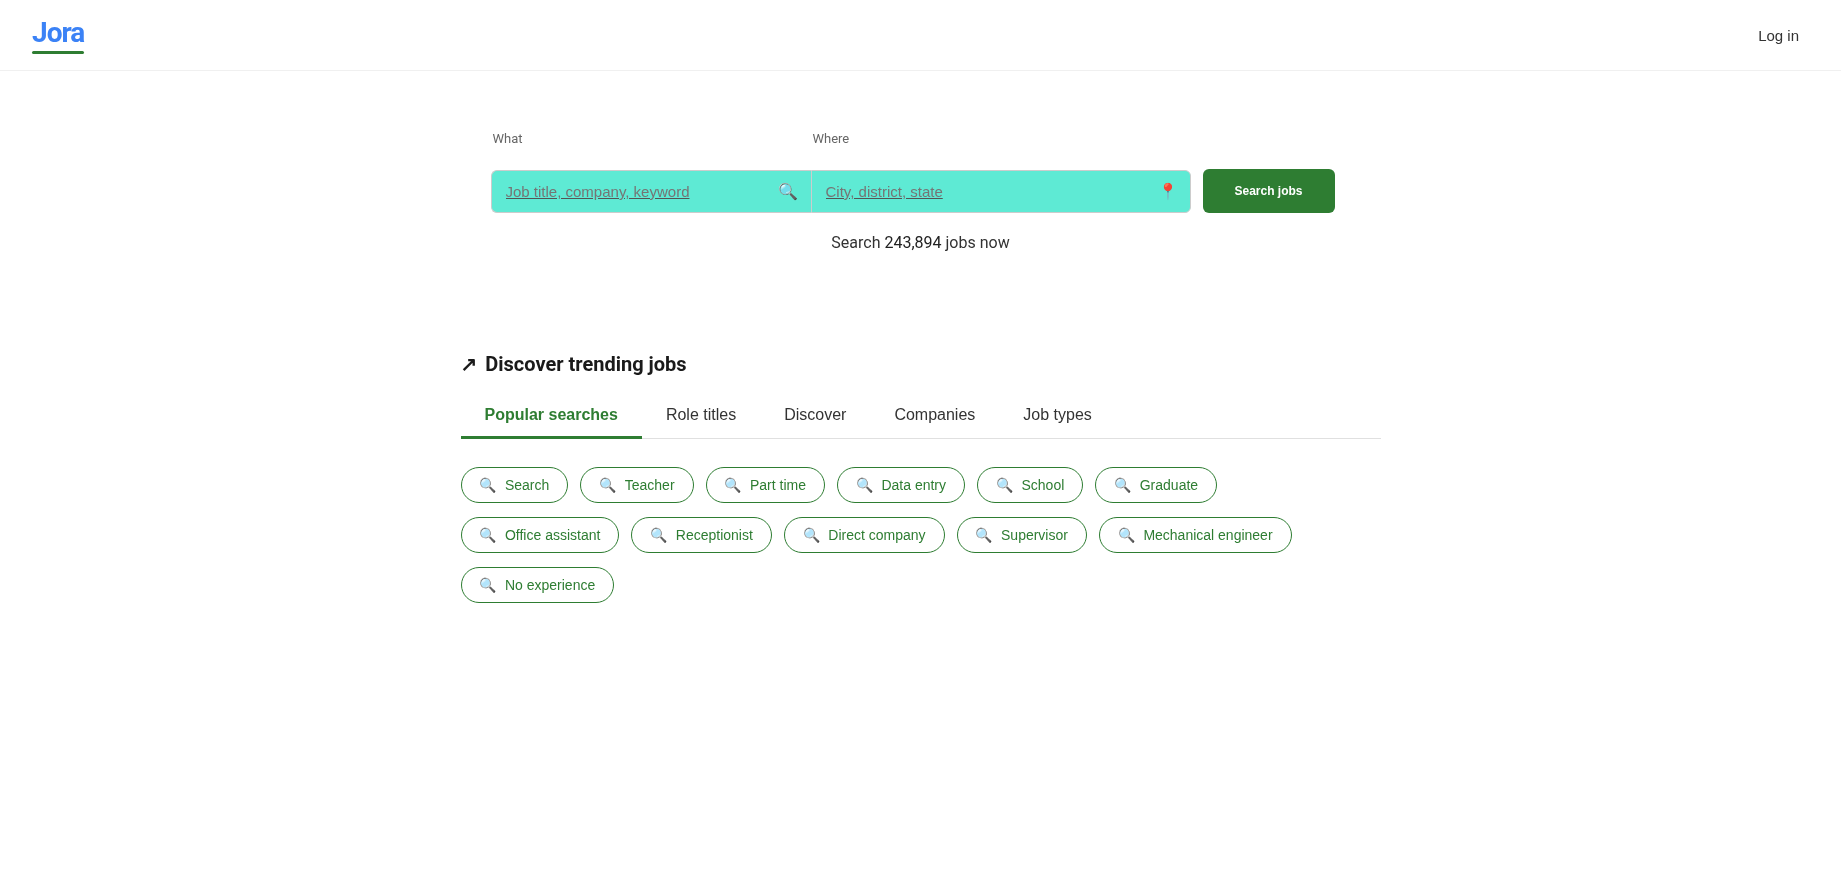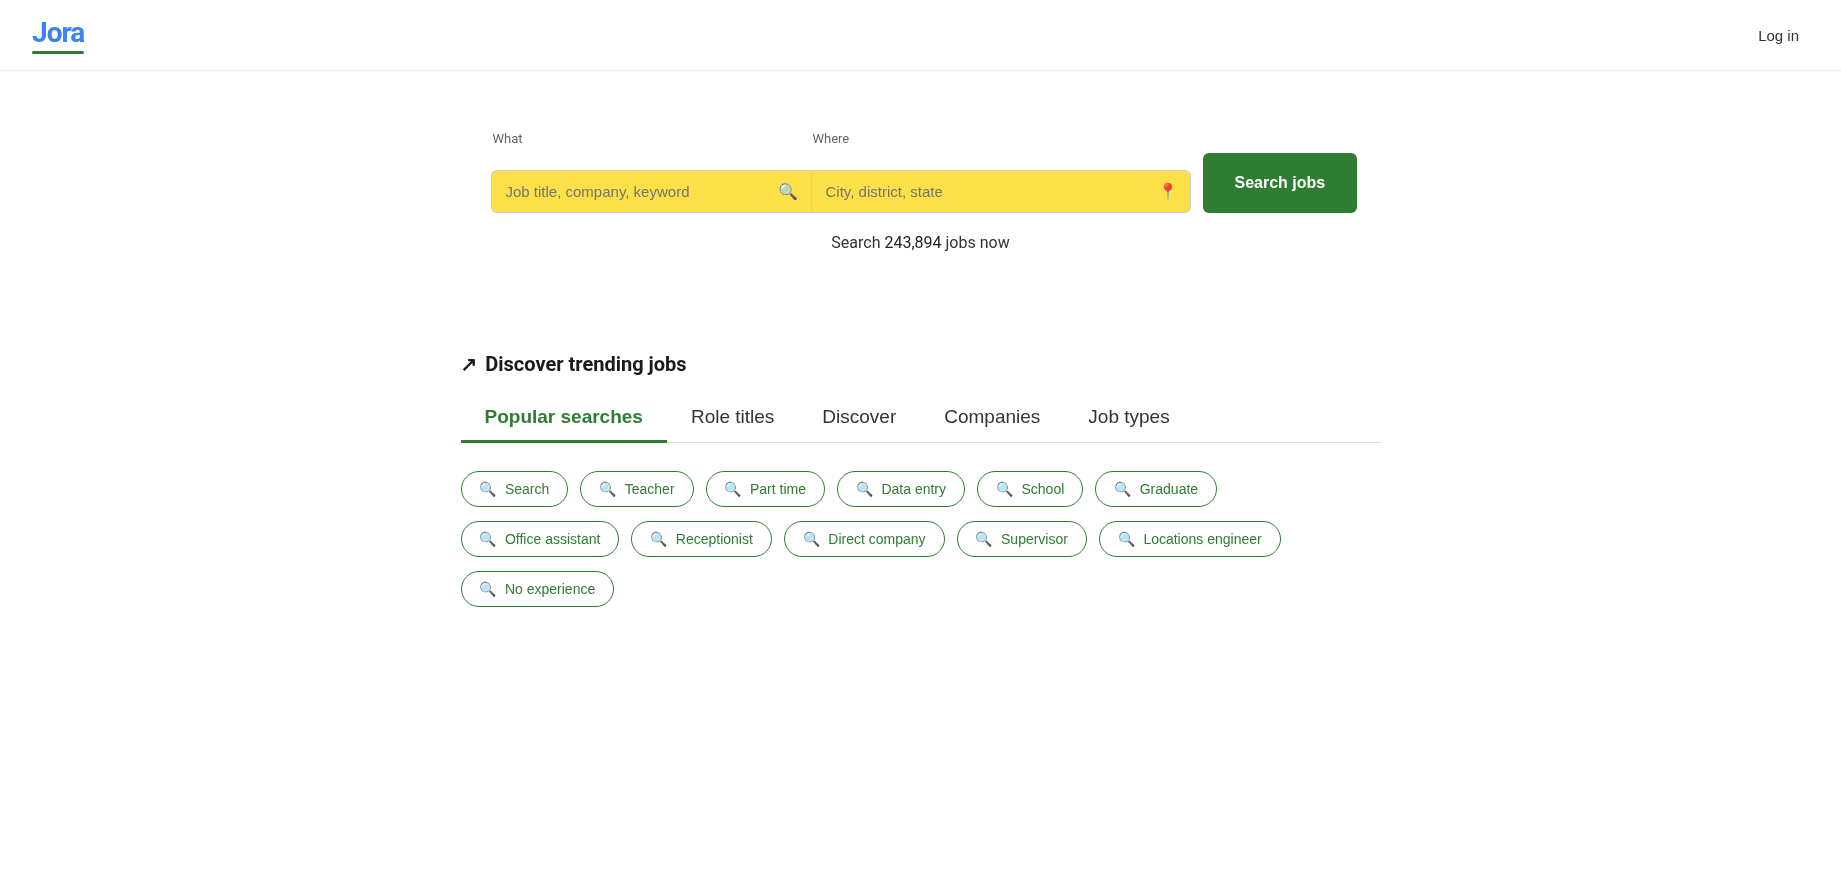--- a/index.html
+++ b/index.html
@@ -89,21 +89,22 @@
       align-items: center;
     }
 
     .search-input {
       border: 1.5px solid #ccc;
       border-radius: 6px;
       padding: 12px 40px 12px 14px;
       font-size: 15px;
       color: #555;
       outline: none;
-      background: #fde047;
+      background: #5eead4;
+      text-decoration: underline;
     }
 
     .what-input {
       width: 320px;
       border-right: none;
       border-radius: 6px 0 0 6px;
     }
 
     .where-input {
       width: 380px;
@@ -119,24 +120,24 @@
       font-size: 16px;
       pointer-events: none;
     }
 
     .search-btn {
       background: #2e7d32;
       color: #fff;
       border: none;
       border-radius: 6px;
       padding: 13px 32px;
-      font-size: 16px;
+      font-size: 12px;
       font-weight: 600;
       cursor: pointer;
-      height: 60px;
+      height: 44px;
       margin-left: 12px;
       white-space: nowrap;
       align-self: flex-end;
     }
 
     .search-count {
       margin-top: 20px;
       font-size: 16px;
       color: #333;
     }
@@ -170,21 +171,21 @@
     
     .tabs {
       display: flex;
       gap: 0;
       border-bottom: 1.5px solid #e0e0e0;
       margin-bottom: 28px;
     }
 
     .tab {
       padding: 10px 24px 12px;
-      font-size: 19px;
+      font-size: 16px;
       font-weight: 500;
       color: #333;
       cursor: pointer;
       background: none;
       border: none;
       border-bottom: 3px solid transparent;
       margin-bottom: -1.5px;
       transition: color 0.15s;
     }
 
@@ -311,21 +312,21 @@
     <button class="tag-chip">
       <span class="tag-search-icon">🔍</span>
       <span>Direct company</span>
     </button>
     <button class="tag-chip">
       <span class="tag-search-icon">🔍</span>
       <span>Supervisor</span>
     </button>
     <button class="tag-chip">
       <span class="tag-search-icon">🔍</span>
-      <span>Locations engineer</span>
+      <span>Mechanical engineer</span>
     </button>
   </div>
 
   <div class="tags-row">
     <button class="tag-chip">
       <span class="tag-search-icon">🔍</span>
       <span>No experience</span>
     </button>
   </div>
 </section>

